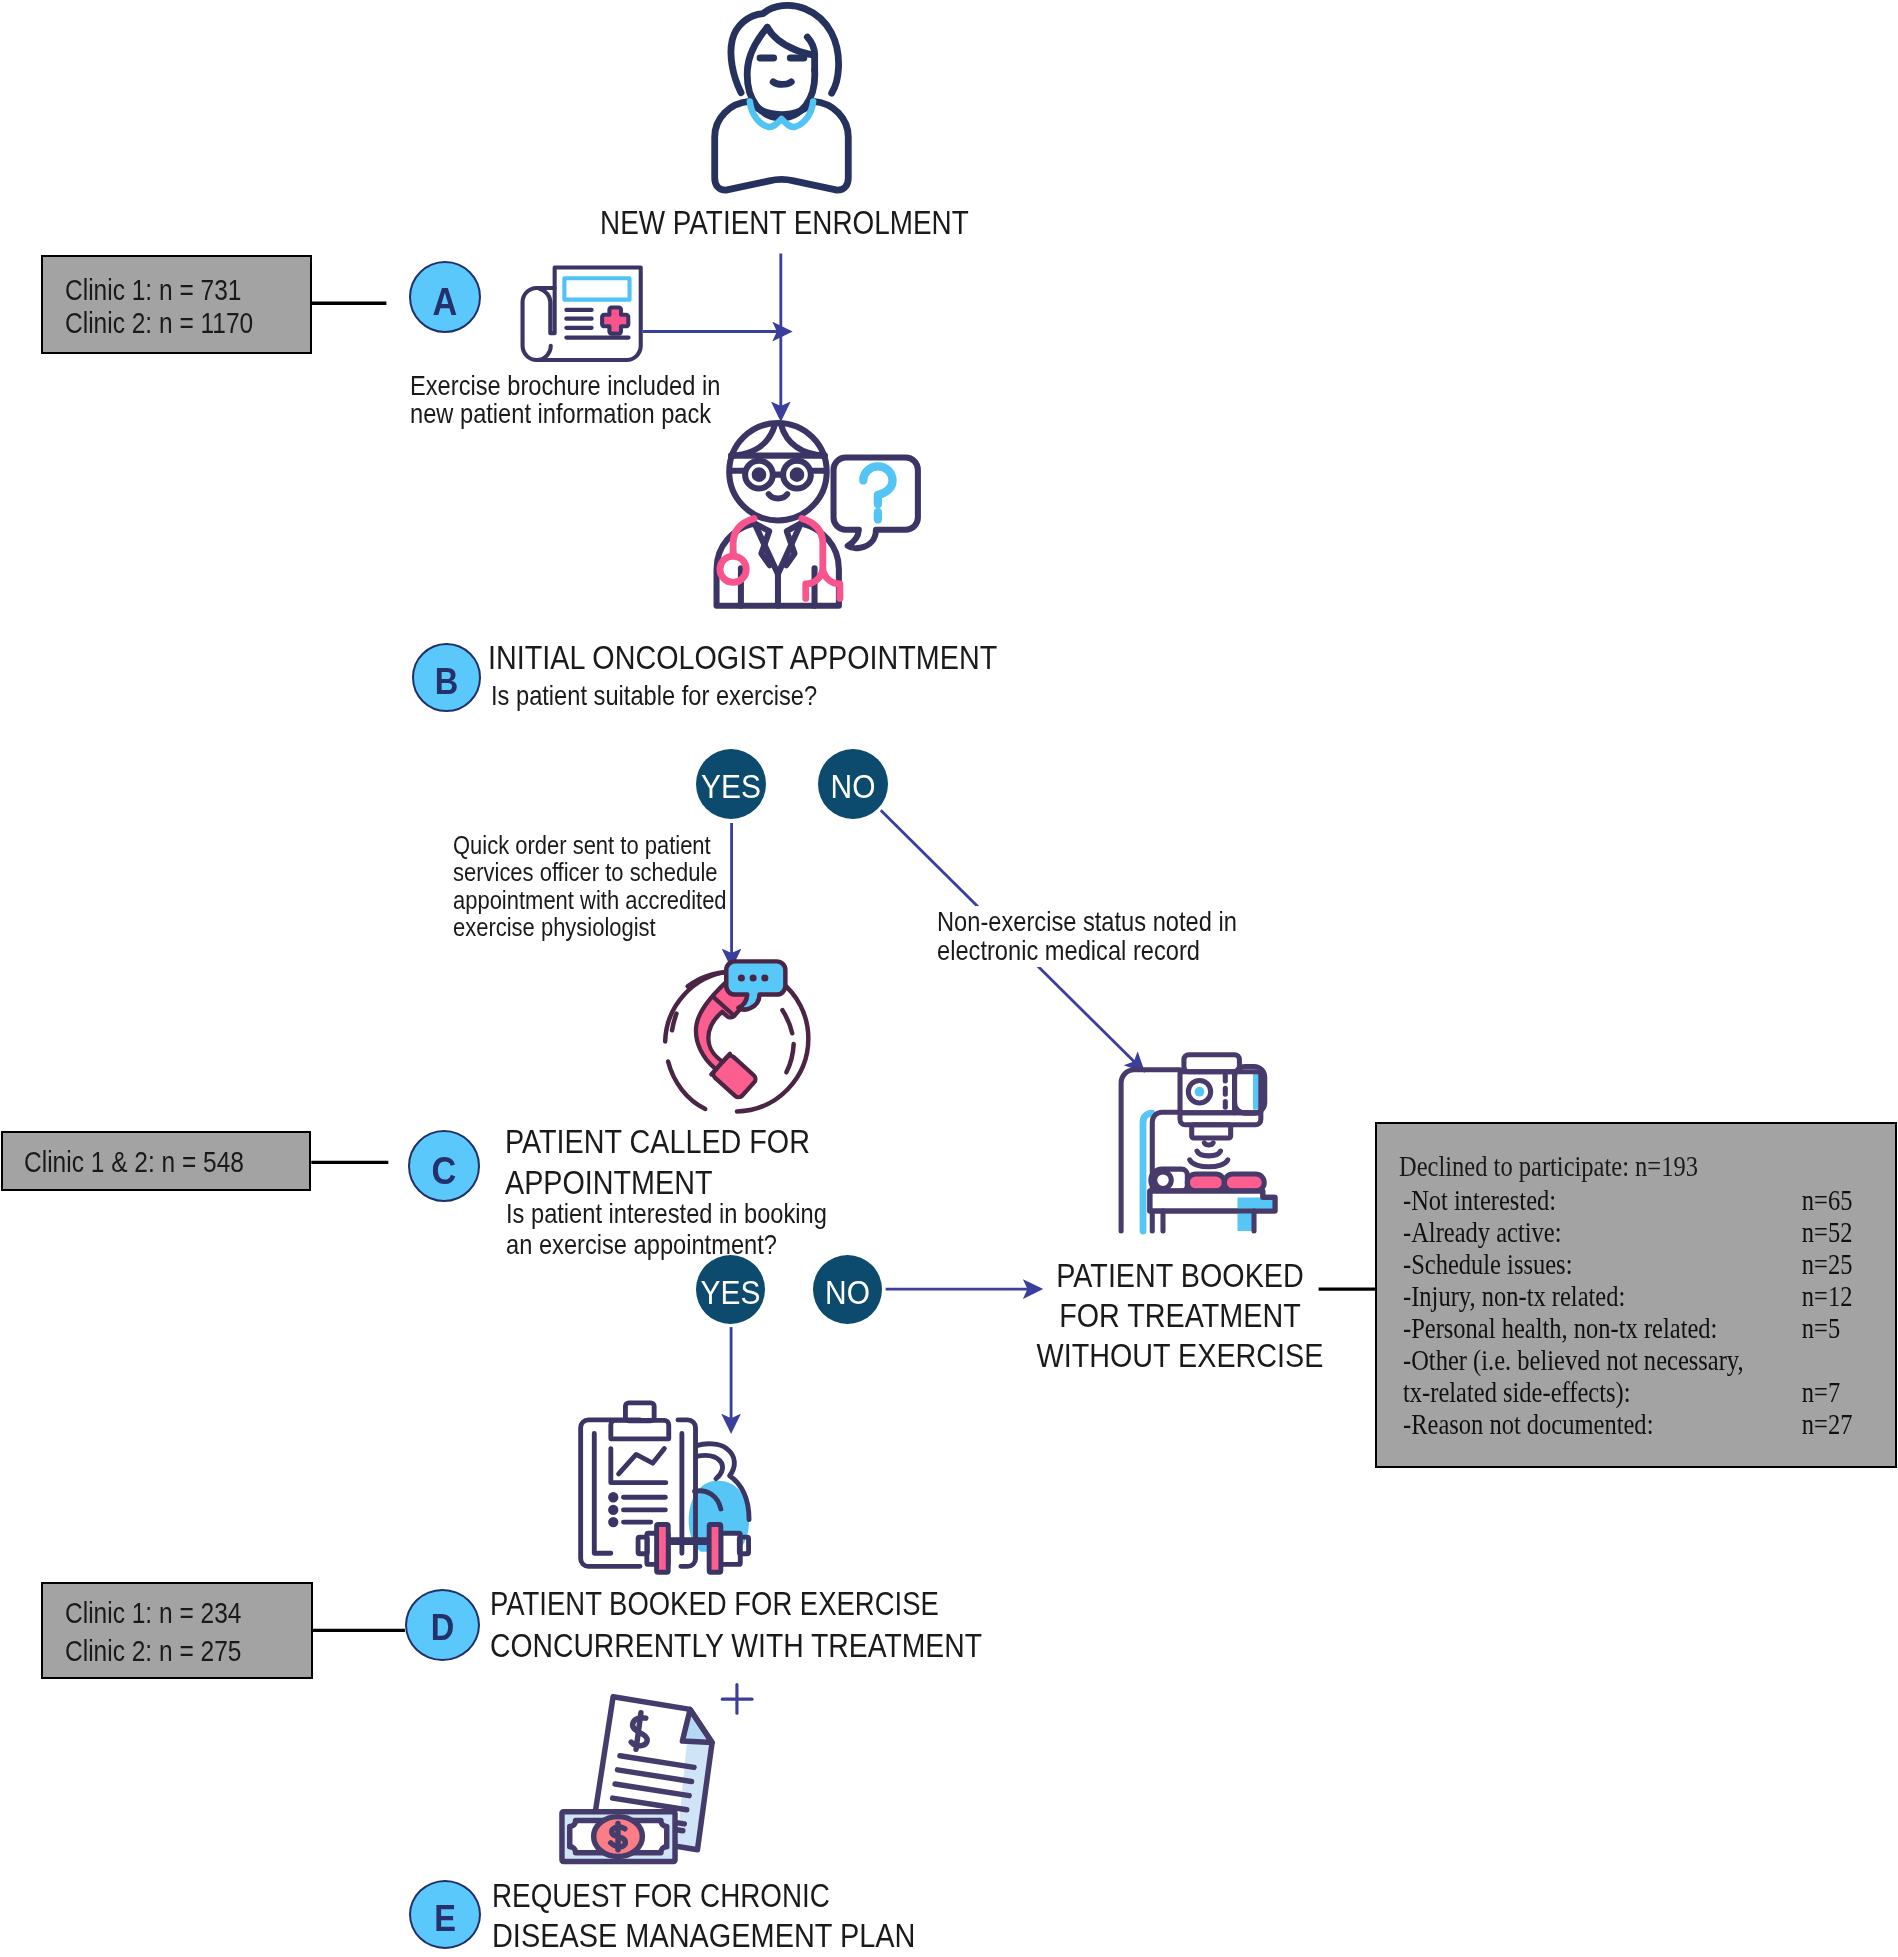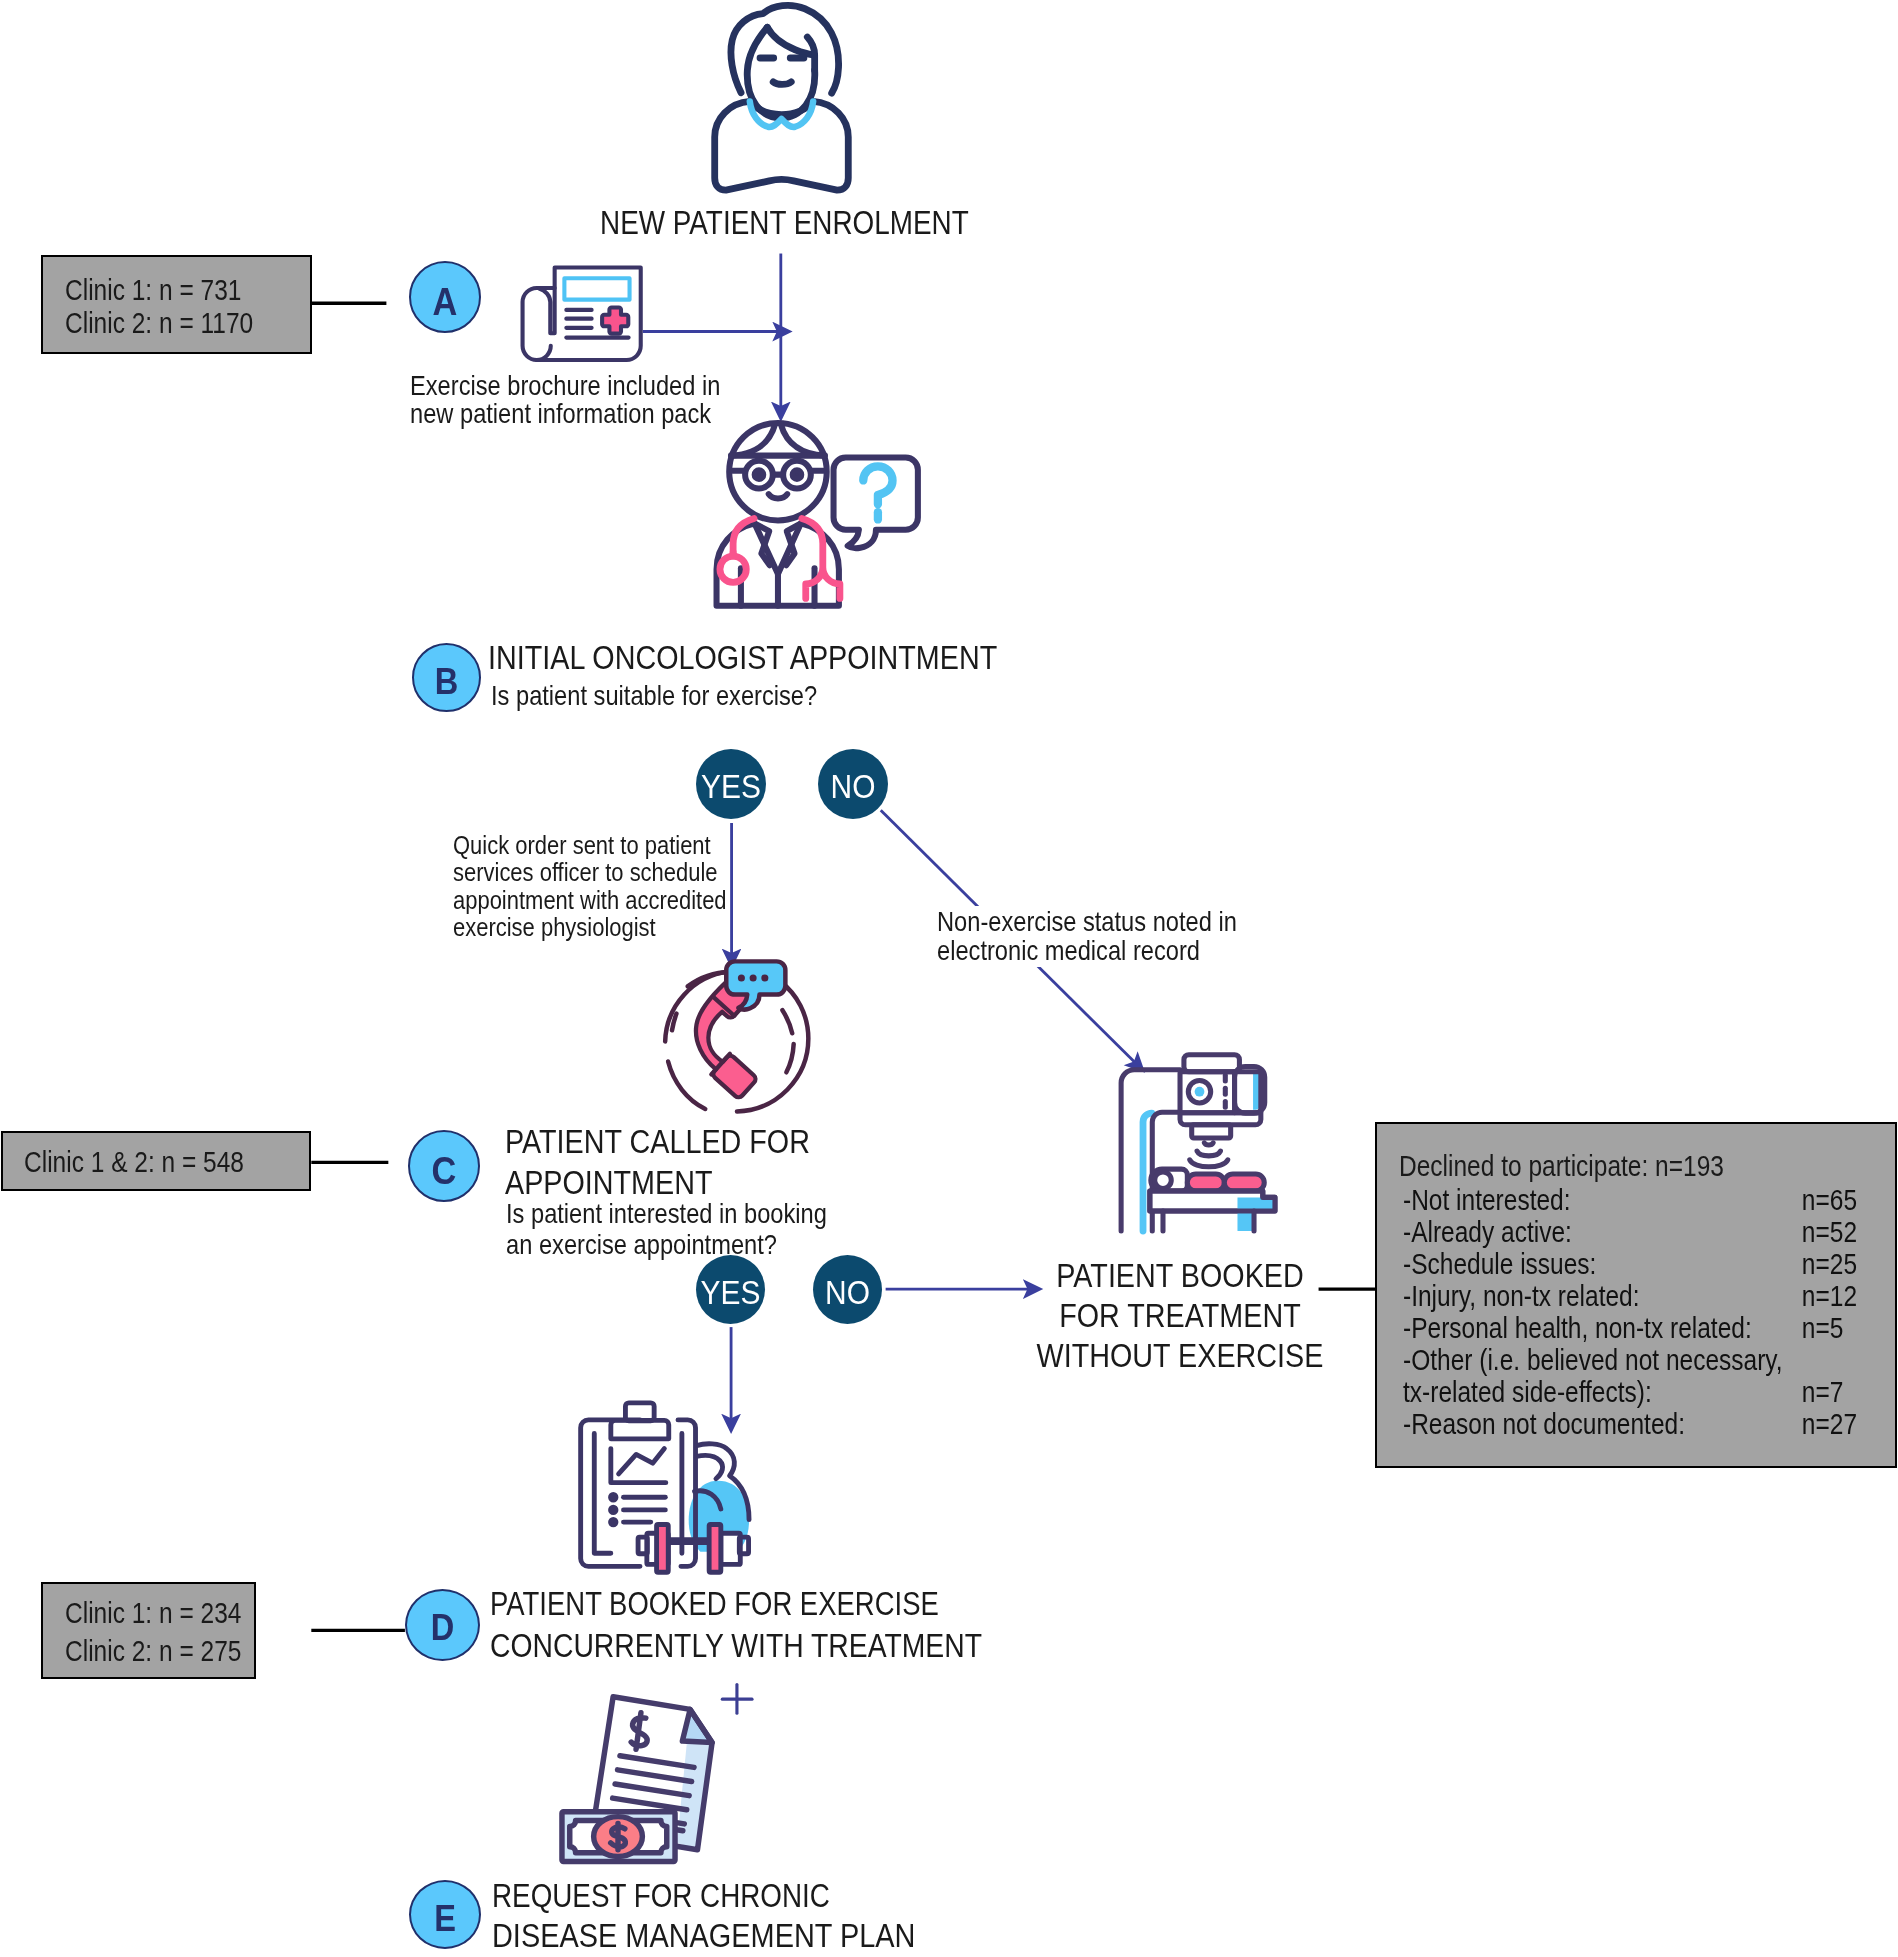--- a/index.html
+++ b/index.html
@@ -215,21 +215,21 @@
   <path d="M57.5 171.5 L57.5 192"></path>
   <path d="M151 171.5 L151 192"></path>
  </svg>
 </div>
 <div style="position:absolute;left:985px;top:1255px;width:390px;">
   <div class="title" style="text-align:center;white-space:nowrap;transform-origin:50% 50%;transform:scaleX(.845);height:40px;line-height:40px;">PATIENT BOOKED</div>
   <div class="title" style="text-align:center;white-space:nowrap;transform-origin:50% 50%;transform:scaleX(.845);height:40px;line-height:40px;">FOR TREATMENT</div>
   <div class="title" style="text-align:center;white-space:nowrap;transform-origin:50% 50%;transform:scaleX(.845);height:40px;line-height:40px;">WITHOUT EXERCISE</div>
 </div>
 
-<div class="stepbox" style="left:1375px;top:1122px;width:522px;height:346px;">
+<div class="stepbox" style="left:1375px;top:1122px;width:522px;height:346px;font-family:Liberation Serif, serif;">
   <div class="tx bx" style="left:21.5px;top:26px;font-size:29px;">Declined to participate: n=193</div>
   <div style="position:absolute;left:26px;top:60px;width:497px;">
       <div style="position: relative; height: 32px; white-space: nowrap; font-size: 29px; transform-origin: 0px 0px; transform: scaleX(0.845); width: 118%;"><span>-Not interested:</span><span style="position: absolute; left: 472px; top: 0px;">n=65</span></div>
       <div style="position: relative; height: 32px; white-space: nowrap; font-size: 29px; transform-origin: 0px 0px; transform: scaleX(0.845); width: 118%;"><span>-Already active:</span><span style="position: absolute; left: 472px; top: 0px;">n=52</span></div>
       <div style="position: relative; height: 32px; white-space: nowrap; font-size: 29px; transform-origin: 0px 0px; transform: scaleX(0.845); width: 118%;"><span>-Schedule issues:</span><span style="position: absolute; left: 472px; top: 0px;">n=25</span></div>
       <div style="position: relative; height: 32px; white-space: nowrap; font-size: 29px; transform-origin: 0px 0px; transform: scaleX(0.845); width: 118%;"><span>-Injury, non-tx related:</span><span style="position: absolute; left: 472px; top: 0px;">n=12</span></div>
       <div style="position: relative; height: 32px; white-space: nowrap; font-size: 29px; transform-origin: 0px 0px; transform: scaleX(0.845); width: 118%;"><span>-Personal health, non-tx related:</span><span style="position: absolute; left: 472px; top: 0px;">n=5</span></div>
       <div style="position: relative; height: 32px; white-space: nowrap; font-size: 29px; transform-origin: 0px 0px; transform: scaleX(0.845); width: 118%;"><span>-Other (i.e. believed not necessary,</span><span style="position: absolute; left: 472px; top: 0px;"></span></div>
       <div style="position: relative; height: 32px; white-space: nowrap; font-size: 29px; transform-origin: 0px 0px; transform: scaleX(0.845); width: 118%;"><span> tx-related side-effects):</span><span style="position: absolute; left: 472px; top: 0px;">n=7</span></div>
       <div style="position: relative; height: 32px; white-space: nowrap; font-size: 29px; transform-origin: 0px 0px; transform: scaleX(0.845); width: 118%;"><span>-Reason not documented:</span><span style="position: absolute; left: 472px; top: 0px;">n=27</span></div>
@@ -261,21 +261,21 @@
 
   <path d="M112 148 h58" stroke-width="8"></path>
   <rect x="93" y="140" width="22" height="32" rx="1.5" fill="#fff"></rect>
   <rect x="169" y="140" width="20" height="32" rx="1.5" fill="#fff"></rect>
   <rect x="103" y="131" width="12" height="49" rx="1.5" fill="#FB5E8F"></rect>
   <rect x="157" y="131" width="12" height="49" rx="1.5" fill="#FB5E8F"></rect>
   <rect x="84" y="144" width="9.5" height="17" rx="1.5"></rect>
   <rect x="188" y="144" width="9.5" height="17" rx="1.5"></rect>
  </svg>
 </div>
-<div class="stepbox" style="left:41px;top:1582px;width:215px;height:97px;">
+<div class="stepbox" style="left:41px;top:1582px;width:272px;height:97px;">
   <div class="tx bx" style="left:21.5px;top:12.7px;font-size:29px;">Clinic 1:  n = 234</div>
   <div class="tx bx" style="left:21.5px;top:51px;font-size:29px;">Clinic 2:  n = 275</div>
 </div>
 <div class="badge" style="left:405px;top:1589px;width:75px;height:72px;">
   <span style="top:15.6px;font-size:37px;">D</span>
 </div>
 <div class="tx title" style="left:490px;top:1584px;transform:scaleX(.808);">PATIENT BOOKED FOR EXERCISE</div>
 <div class="tx title" style="left:490px;top:1626px;transform:scaleX(.833);">CONCURRENTLY WITH TREATMENT</div>
 
 <div class="abs" style="left:541px;top:1682px;width:232px;height:201px;">

